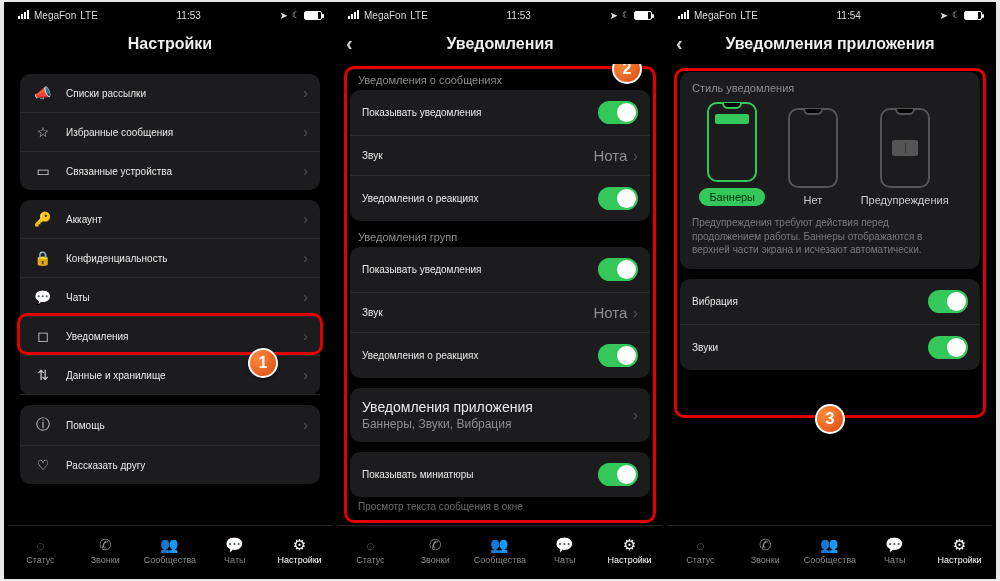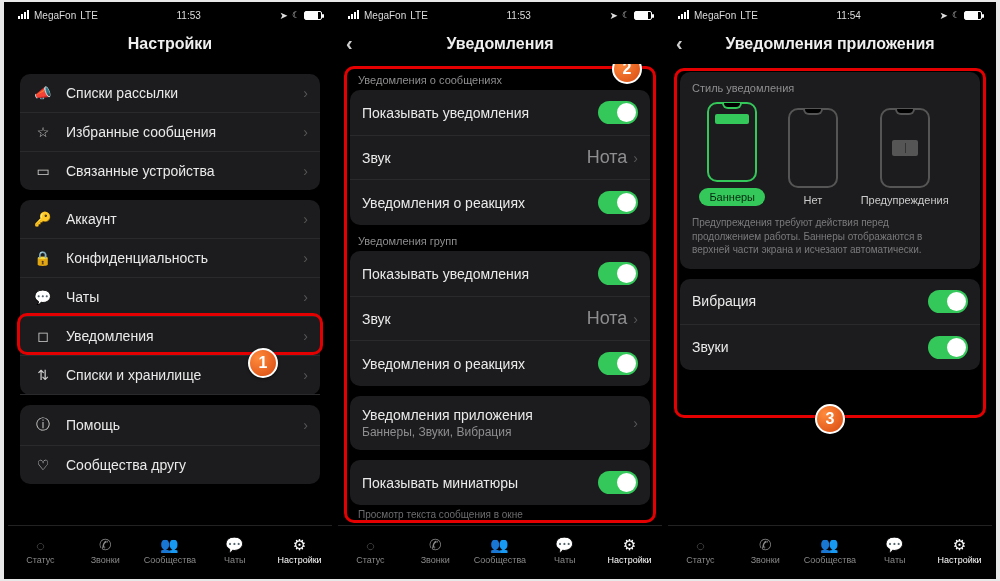--- a/index.html
+++ b/index.html
@@ -86,25 +86,25 @@
     position: relative;
   }
   .row:last-child { border-bottom: none; }
   .row-icon {
     width: 22px;
     text-align: center;
     margin-right: 12px;
     color: #cfcfcf;
     font-size: 14px;
   }
-  .row-label { flex: 1; color: #eaeaea; font-size: 14px; }
+  .row-label { flex: 1; color: #eaeaea; font-size: 10px; }
   .row-sub { color:#8e8e90; font-size:12px; }
   .row-col { flex: 1; display:flex; flex-direction:column; gap:2px; }
   .chev { color: #555; font-size: 14px; }
-  .val { color:#8e8e90; font-size:18px; margin-right:6px; }
+  .val { color:#8e8e90; font-size:15px; margin-right:6px; }
   .toggle {
     width: 40px; height: 23px; border-radius: 12px;
     background: #34c759; position: relative;
   }
   .toggle::after {
     content:""; position:absolute; right:2px; top:2px;
     width:19px; height:19px; border-radius:50%; background:#fff;
   }
   .hl {
     border: 3px solid #e40000;
@@ -224,38 +224,38 @@
           <span class="row-label">Чаты</span>
           <span class="chev">›</span>
         </div>
         <div class="row">
           <span class="row-icon">◻︎</span>
           <span class="row-label">Уведомления</span>
           <span class="chev">›</span>
         </div>
         <div class="row">
           <span class="row-icon">⇅</span>
-          <span class="row-label">Списки и хранилище</span>
+          <span class="row-label">Данные и хранилище</span>
           <span class="chev">›</span>
         </div>
         <div class="hl" style="top:113px;left:-3px;right:-3px;height:42px;"></div>
         <div class="badge" style="top:148px; right:42px;">
             <span>1</span>
           </div>
       </div>
 
       <div class="group">
         <div class="row">
           <span class="row-icon">ⓘ</span>
           <span class="row-label">Помощь</span>
           <span class="chev">›</span>
         </div>
         <div class="row">
           <span class="row-icon">♡</span>
-          <span class="row-label">Сообщества другу</span>
+          <span class="row-label">Рассказать другу</span>
         </div>
       </div>
     </div>
 
     <div class="tabbar">
       <div class="tab">
           <span class="tab-ico">◌</span>
           <span>Статус</span>
         </div>
       <div class="tab">

